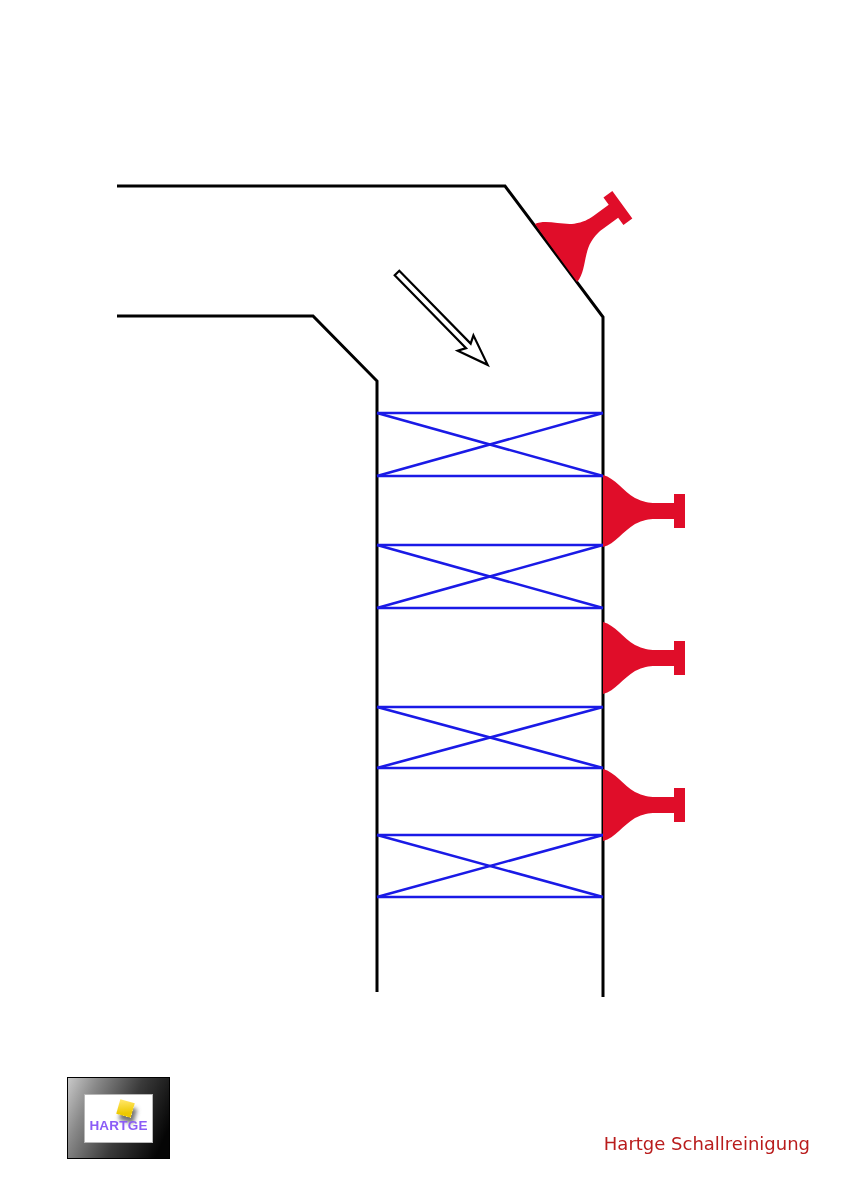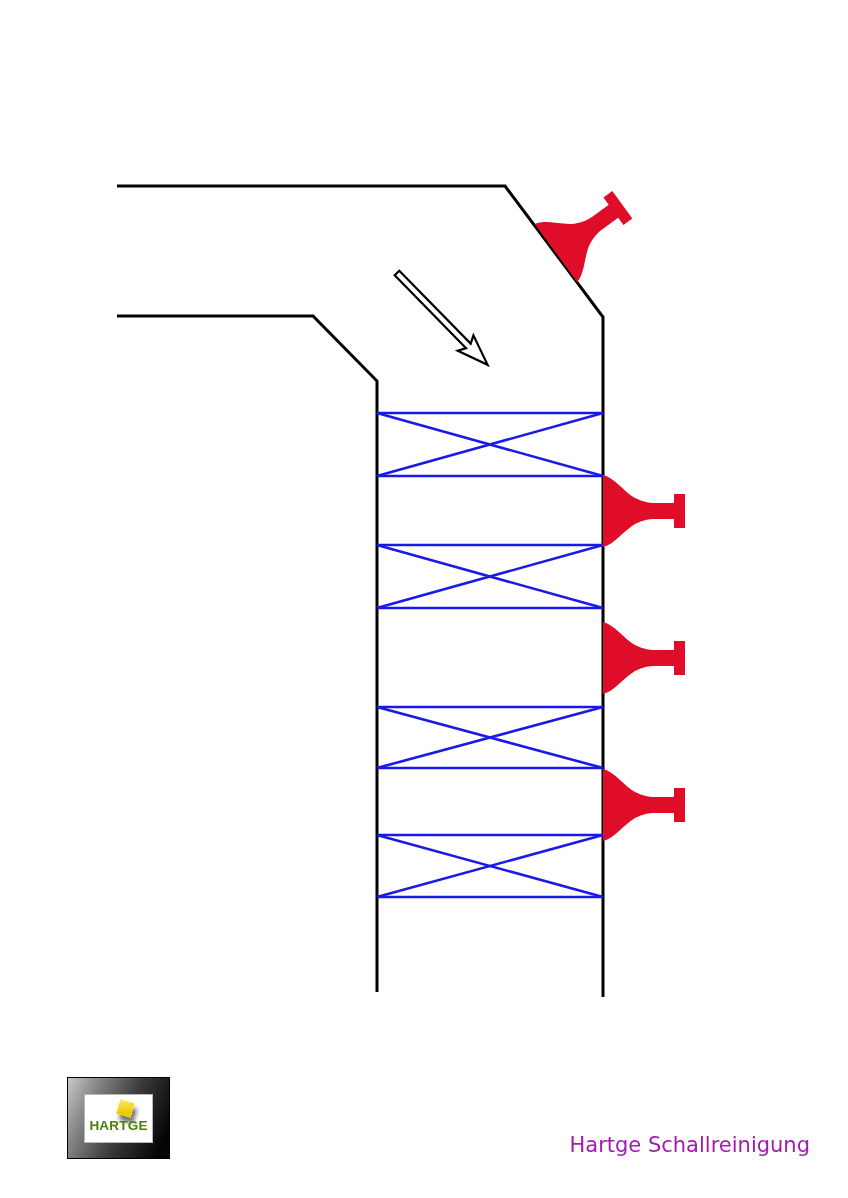--- a/index.html
+++ b/index.html
@@ -24,21 +24,21 @@
     box-shadow:4px 5px 4px rgba(90,90,90,0.85);
   }
   .logo-text{
     position:absolute;left:0;right:0;top:23px;text-align:center;
     font-family:"Liberation Sans",sans-serif;font-weight:bold;
     font-size:13.5px;letter-spacing:0.2px;
   }
   
   .footer-caption{
     position:absolute;right:38px;top:1133px;
-    font-size:21px;color:#a21caf;white-space:nowrap;
+    font-size:18px;color:#b91c1c;white-space:nowrap;
   }
 </style>
 </head>
 <body>
 
 <div class="stage">
 
   <svg id="diagram" class="diagram-svg" width="848" height="1198" viewBox="0 0 848 1198">
       <polyline points="117,186 505,186 603,317 603,997" fill="none" stroke="#000000" stroke-width="3" stroke-linejoin="miter"></polyline>
       <polyline points="117,316 313,316 377,381 377,992" fill="none" stroke="#000000" stroke-width="3" stroke-linejoin="miter"></polyline>
@@ -69,19 +69,19 @@
       <path d="M 0,-36 C 12,-33 20,-20 32,-13 C 40,-9 46,-8 52,-8 L 71,-8 L 71,-17 L 82,-17 L 82,17 L 71,17 L 71,8 L 52,8 C 46,8 40,9 32,13 C 20,20 12,33 0,36 Z" fill="#e00d29" transform="translate(556,253) rotate(-36)"></path>
       <path d="M 0,-36 C 12,-33 20,-20 32,-13 C 40,-9 46,-8 52,-8 L 71,-8 L 71,-17 L 82,-17 L 82,17 L 71,17 L 71,8 L 52,8 C 46,8 40,9 32,13 C 20,20 12,33 0,36 Z" fill="#e00d29" transform="translate(603,511) rotate(0)"></path>
       <path d="M 0,-36 C 12,-33 20,-20 32,-13 C 40,-9 46,-8 52,-8 L 71,-8 L 71,-17 L 82,-17 L 82,17 L 71,17 L 71,8 L 52,8 C 46,8 40,9 32,13 C 20,20 12,33 0,36 Z" fill="#e00d29" transform="translate(603,658) rotate(0)"></path>
       <path d="M 0,-36 C 12,-33 20,-20 32,-13 C 40,-9 46,-8 52,-8 L 71,-8 L 71,-17 L 82,-17 L 82,17 L 71,17 L 71,8 L 52,8 C 46,8 40,9 32,13 C 20,20 12,33 0,36 Z" fill="#e00d29" transform="translate(603,805) rotate(0)"></path>
       <path d="M 0,-3.2 L 102,-3.2 L 98,-11 L 129,-0.5 L 98,11 L 102,3.2 L 0,3.2 Z" fill="#ffffff" stroke="#000000" stroke-width="2.2" stroke-linejoin="miter" transform="translate(397,273) rotate(45.6)"></path>
     </svg>
 
   <div class="logo-frame">
     <div class="logo-card">
       <div class="logo-square" style="background: linear-gradient(160deg, rgb(255, 228, 94) 10%, rgb(237, 201, 0) 75%);"></div>
-      <div class="logo-text" style="color: #4d7c0f;">HARTGE</div>
+      <div class="logo-text" style="color: #8b5cf6;">HARTGE</div>
     </div>
   </div>
 
   <div class="footer-caption">Hartge Schallreinigung</div>
 
 </div>
 
 </body></html>

